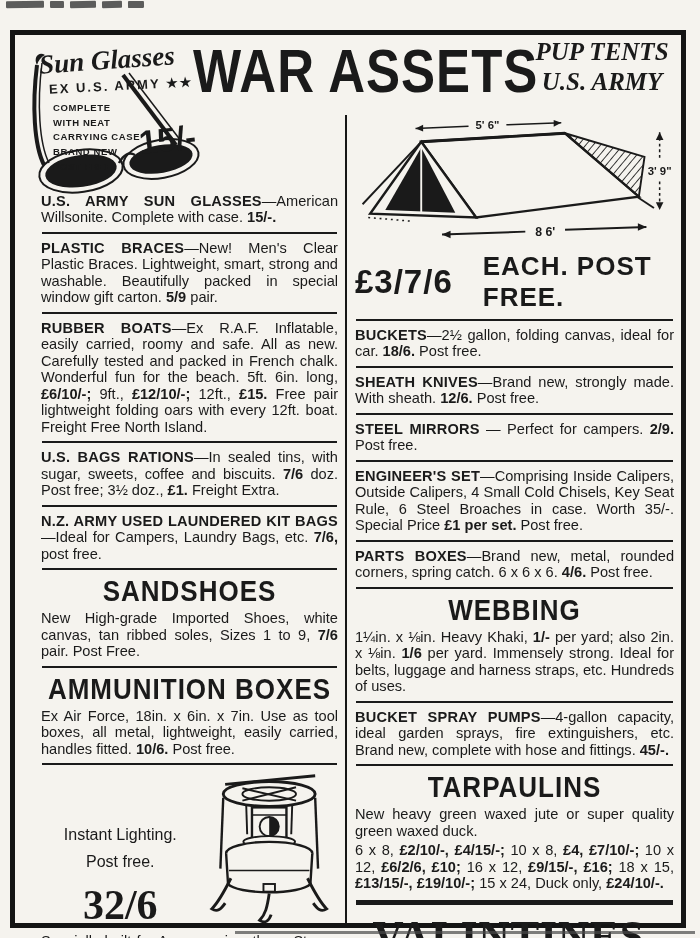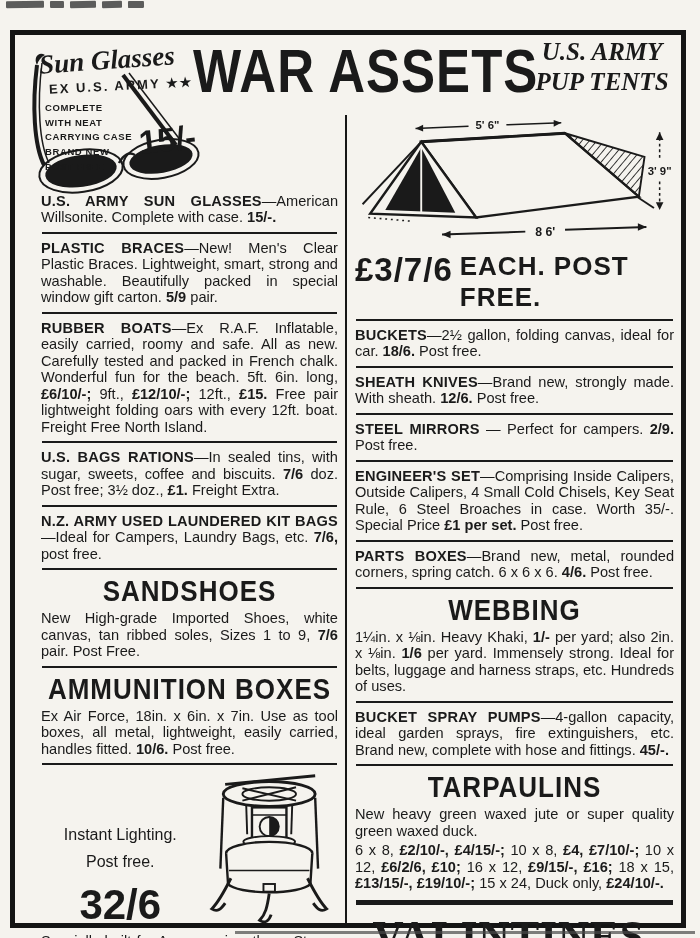--- a/index.html
+++ b/index.html
@@ -15,44 +15,44 @@
          white-space:nowrap;}
   .subtitle{position:absolute;right:4px;top:2px;width:150px;text-align:center;
             font-family:"Liberation Serif",serif;font-style:italic;font-weight:700;font-size:25px;line-height:1.2;}
   
   .sun-art{position:absolute;left:8px;top:10px;width:188px;height:158px;z-index:3;}
   .sun-art svg{position:absolute;left:0;top:0;}
   .sg-script{position:absolute;left:16px;top:0px;font-family:"Liberation Serif",serif;font-style:italic;
              font-weight:700;font-size:27px;transform:rotate(-4deg);white-space:nowrap;}
   .sg-army{position:absolute;left:26px;top:33px;font-weight:700;font-size:13px;letter-spacing:2px;
            transform:rotate(-3deg);white-space:nowrap;}
-  .sg-lines{position:absolute;left:22px;top:56px;font-weight:700;font-size:9.5px;letter-spacing:.6px;line-height:1.55;}
+  .sg-lines{position:absolute;left:30px;top:56px;font-weight:700;font-size:9.5px;letter-spacing:.6px;line-height:1.55;}
   .sg-price{position:absolute;left:116px;top:76px;font-weight:700;font-size:33px;transform:rotate(-6deg);}
   
   .columns{position:absolute;top:80px;left:0;right:0;bottom:0;display:flex;}
   .col-left{width:330px;padding:0 7px 0 26px;box-sizing:border-box;}
   .divider{width:2px;background:#161616;}
   .col-right{flex:1;padding:2px 7px 0 8px;box-sizing:border-box;}
   .spacer{height:78px;}
   .block{font-size:14.6px;line-height:1.13;text-align:justify;margin:0;}
   .lead{font-weight:700;letter-spacing:.2px;}
   .b{font-weight:700;}
   .rule{height:2px;background:#1a1a1a;margin:6px 1px;}
   .rule.heavy{height:5px;margin:8px 1px 6px;}
   .heading{font-weight:700;font-size:26px;letter-spacing:1px;text-align:center;margin:1px 0 3px;
            transform:scaleY(1.1);transform-origin:center;}
   
   .stove-row{display:flex;align-items:flex-end;margin-top:6px;}
   .stove-text{width:54%;text-align:center;padding-top:10px;}
   .stove-line{font-size:16px;margin:9px 0;}
-  .stove-price{font-weight:700;font-size:42px;margin-top:10px;}
+  .stove-price{font-weight:700;font-size:42px;margin-top:10px;font-family:Liberation Serif, serif;}
   .stove-caption{font-size:14.6px;line-height:1.15;text-align:justify;margin-top:4px;}
   
   .tent-art{margin:2px 0 0;}
-  .tent-price-row{display:flex;align-items:flex-start;justify-content:center;gap:7px;margin:2px 0 2px;}
+  .tent-price-row{display:flex;align-items:center;justify-content:center;gap:30px;margin:2px 0 2px;}
   .tent-price{font-weight:700;font-size:33px;letter-spacing:1px;}
   .tent-price-suffix{font-weight:700;font-size:26px;letter-spacing:1px;}
   
   .footer-name{font-family:"Liberation Serif",serif;font-weight:700;font-size:43px;text-align:center;
                letter-spacing:1px;margin-top:2px;transform:scaleY(1.05);}
   .bottom-artifact{position:absolute;left:235px;top:931px;width:460px;height:3px;background:#4a4a4a;opacity:.7;}
   svg text{font-family:"Liberation Sans",sans-serif;font-weight:700;}
 </style>
 </head>
 <body>
@@ -63,22 +63,22 @@
   <i style="width:26px"></i>
     <i style="width:20px"></i>
   <i style="width:16px"></i>
 </div>
 
 <div class="ad">
 
   <div class="header">
     <div class="title">WAR ASSETS</div>
     <div class="subtitle">
+      <div>PUP TENTS</div>
       <div>U.S. ARMY</div>
-      <div>PUP TENTS</div>
     </div>
   </div>
 
   <div class="sun-art">
     <svg width="188" height="158" viewBox="0 0 188 158">
       <path d="M14,20 C9,60 11,100 21,120" fill="none" stroke="#1a1a1a" stroke-width="4"></path>
       <path d="M19,18 C14,58 16,98 26,118" fill="none" stroke="#1a1a1a" stroke-width="1.5"></path>
       <path d="M14,20 C10,12 16,6 22,10 C18,12 15,16 14,20 Z" fill="#1a1a1a"></path>
       <line x1="100" y1="30" x2="153" y2="100" stroke="#1a1a1a" stroke-width="4"></line>
       <line x1="106" y1="28" x2="158" y2="96" stroke="#1a1a1a" stroke-width="1.5"></line>

